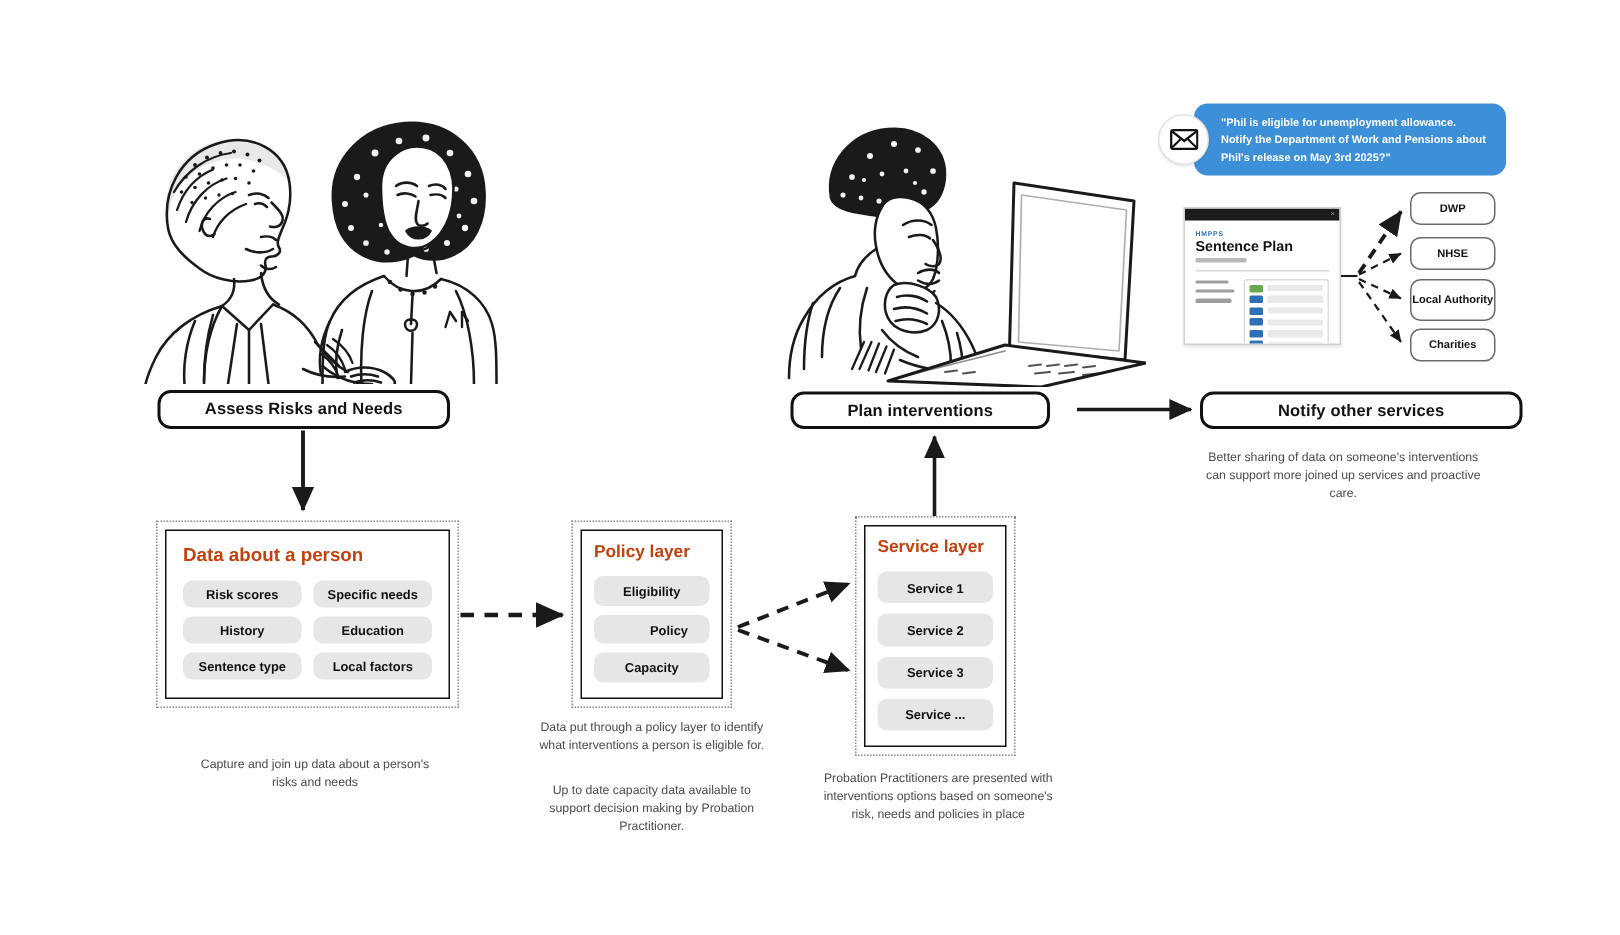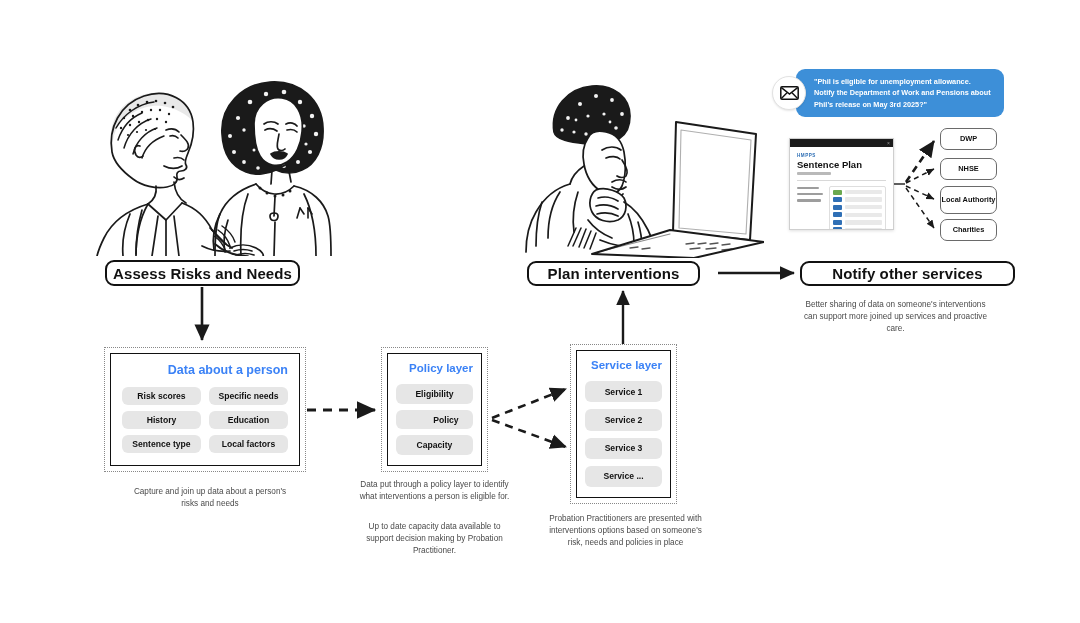--- a/index.html
+++ b/index.html
@@ -19,21 +19,21 @@
   .abs { position: absolute; }
 
   
   .stage-box {
     border: 2.5px solid #111;
     border-radius: 9px;
     background: #fff;
     display: flex;
     align-items: center;
     justify-content: center;
-    font-size: 15px;
+    font-size: 11px;
     font-weight: bold;
     color: #111;
     letter-spacing: 0.1px;
     text-align: center;
   }
 
   
   .panel-outer {
     border: 1.3px dotted #888;
     background: #fff;
@@ -42,23 +42,23 @@
   .panel-inner {
     border: 1.2px solid #111;
     background: #fff;
     width: 100%;
     height: 100%;
     padding: 9px 11px 12px 11px;
     display: flex;
     flex-direction: column;
   }
   .panel-title {
-    text-align: right;
+    text-align: left;
     font-weight: bold;
-    color: #3b82f6;
+    color: #c2410c;
     margin-bottom: 10px;
   }
   .chip {
     background: #e6e6e6;
     border-radius: 6px;
     display: flex;
     align-items: center;
     justify-content: center;
     font-size: 8.6px;
     font-weight: bold;
@@ -544,21 +544,21 @@
         </div>
         <div class="chip">
           <span>Sentence type</span>
         </div>
         <div class="chip">
           <span>Local factors</span>
         </div>
       </div>
     </div>
   </div>
-  <div class="abs caption" style="left:125px; top:486px; width:170px;">Capture and join up data about a person's risks and needs</div>
+  <div class="abs caption" style="left:125px; top:504px; width:170px;">Capture and join up data about a person's risks and needs</div>
 
   <div class="abs panel-outer" style="left:381px; top:347px; width:107px; height:125px;">
     <div class="panel-inner" style="padding:8px 8px 10px 8px;">
       <div class="panel-title" style="font-size:11.5px;">Policy layer</div>
       <div style="display:flex; flex-direction:column; gap:6px; flex:1;">
         <div class="chip" style="flex:1;">
           <span>Eligibility</span>
         </div>
         <div class="chip" style="flex:1;padding-left:23px;">
           <span>Policy</span>

